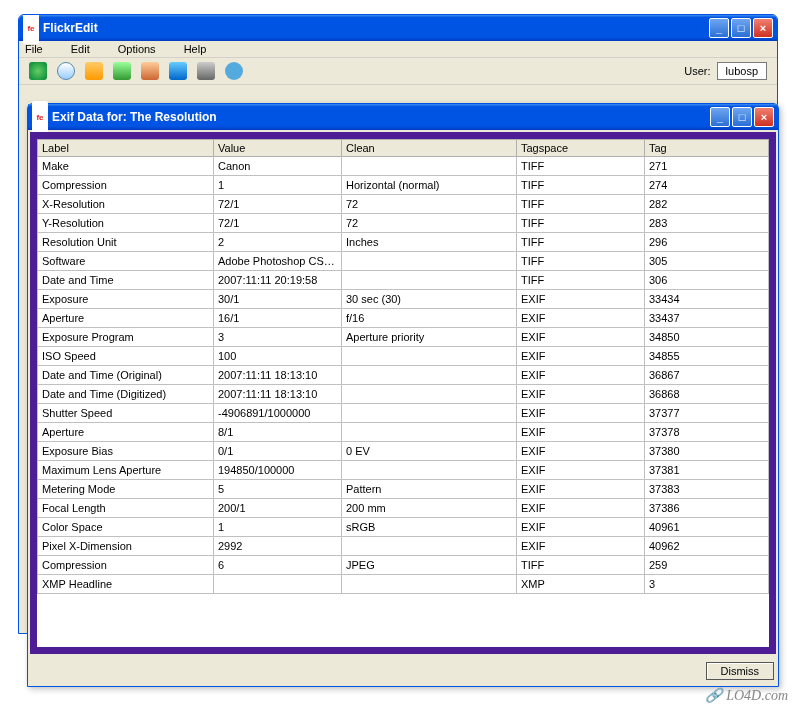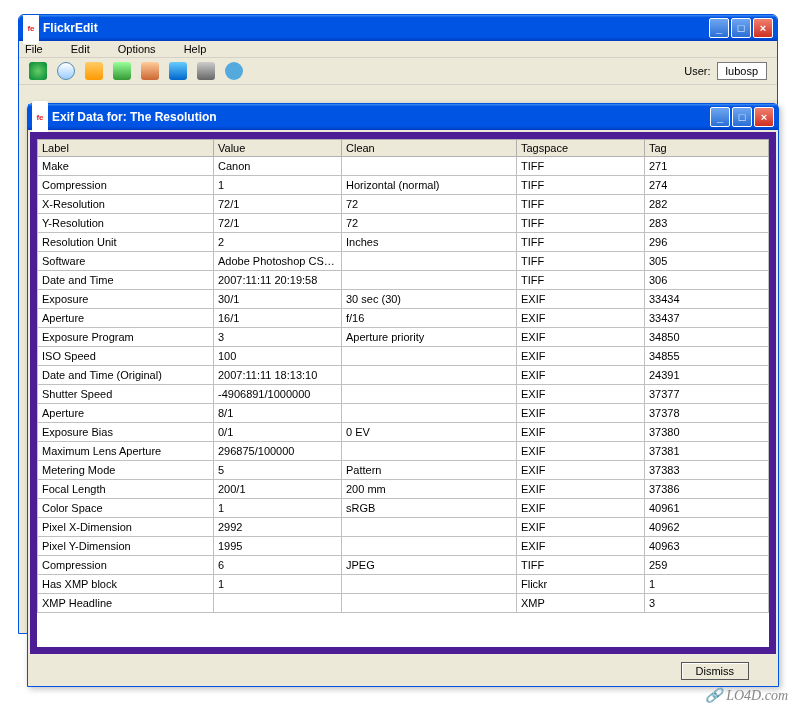--- a/index.html
+++ b/index.html
@@ -104,21 +104,21 @@
   padding:2px 4px;
   font-weight:normal;
   position: sticky; top:0;
 }
 td {
   border:1px solid #c0c0c0;
   padding:1px 4px;
   height:19px;
   white-space:nowrap; overflow:hidden; text-overflow:ellipsis;
 }
-.btnrow { text-align:right; padding:6px 29px;}
+.btnrow { text-align:right; padding:6px 4px;}
 .dismiss {
   border:1px solid #555; background:#ece9d8;
   padding:2px 14px; font-size:11px; cursor:pointer;
   box-shadow: 1px 1px 0 #fff inset;
 }
 .watermark {
   position:absolute; right:12px; bottom:10px;
   font-size:14px; color:#888; font-style:italic;
   font-family: Georgia, serif;
   display:flex; align-items:center; gap:3px;
@@ -263,21 +263,28 @@
             <td>100</td>
             <td></td>
             <td>EXIF</td>
             <td>34855</td>
           </tr>
           <tr>
             <td>Date and Time (Original)</td>
             <td>2007:11:11 18:13:10</td>
             <td></td>
             <td>EXIF</td>
-            <td>24391</td>
+            <td>36867</td>
+          </tr>
+          <tr>
+            <td>Date and Time (Digitized)</td>
+            <td>2007:11:11 18:13:10</td>
+            <td></td>
+            <td>EXIF</td>
+            <td>36868</td>
           </tr>
           <tr>
             <td>Shutter Speed</td>
             <td>-4906891/1000000</td>
             <td></td>
             <td>EXIF</td>
             <td>37377</td>
           </tr>
           <tr>
             <td>Aperture</td>
@@ -288,21 +295,21 @@
           </tr>
           <tr>
             <td>Exposure Bias</td>
             <td>0/1</td>
             <td>0 EV</td>
             <td>EXIF</td>
             <td>37380</td>
           </tr>
           <tr>
             <td>Maximum Lens Aperture</td>
-            <td>296875/100000</td>
+            <td>194850/100000</td>
             <td></td>
             <td>EXIF</td>
             <td>37381</td>
           </tr>
           <tr>
             <td>Metering Mode</td>
             <td>5</td>
             <td>Pattern</td>
             <td>EXIF</td>
             <td>37383</td>
@@ -322,39 +329,25 @@
             <td>40961</td>
           </tr>
           <tr>
             <td>Pixel X-Dimension</td>
             <td>2992</td>
             <td></td>
             <td>EXIF</td>
             <td>40962</td>
           </tr>
           <tr>
-            <td>Pixel Y-Dimension</td>
-            <td>1995</td>
-            <td></td>
-            <td>EXIF</td>
-            <td>40963</td>
-          </tr>
-          <tr>
             <td>Compression</td>
             <td>6</td>
             <td>JPEG</td>
             <td>TIFF</td>
             <td>259</td>
-          </tr>
-          <tr>
-            <td>Has XMP block</td>
-            <td>1</td>
-            <td></td>
-            <td>Flickr</td>
-            <td>1</td>
           </tr>
           <tr>
             <td>XMP Headline</td>
             <td></td>
             <td></td>
             <td>XMP</td>
             <td>3</td>
           </tr>
         </tbody>
     </table>

